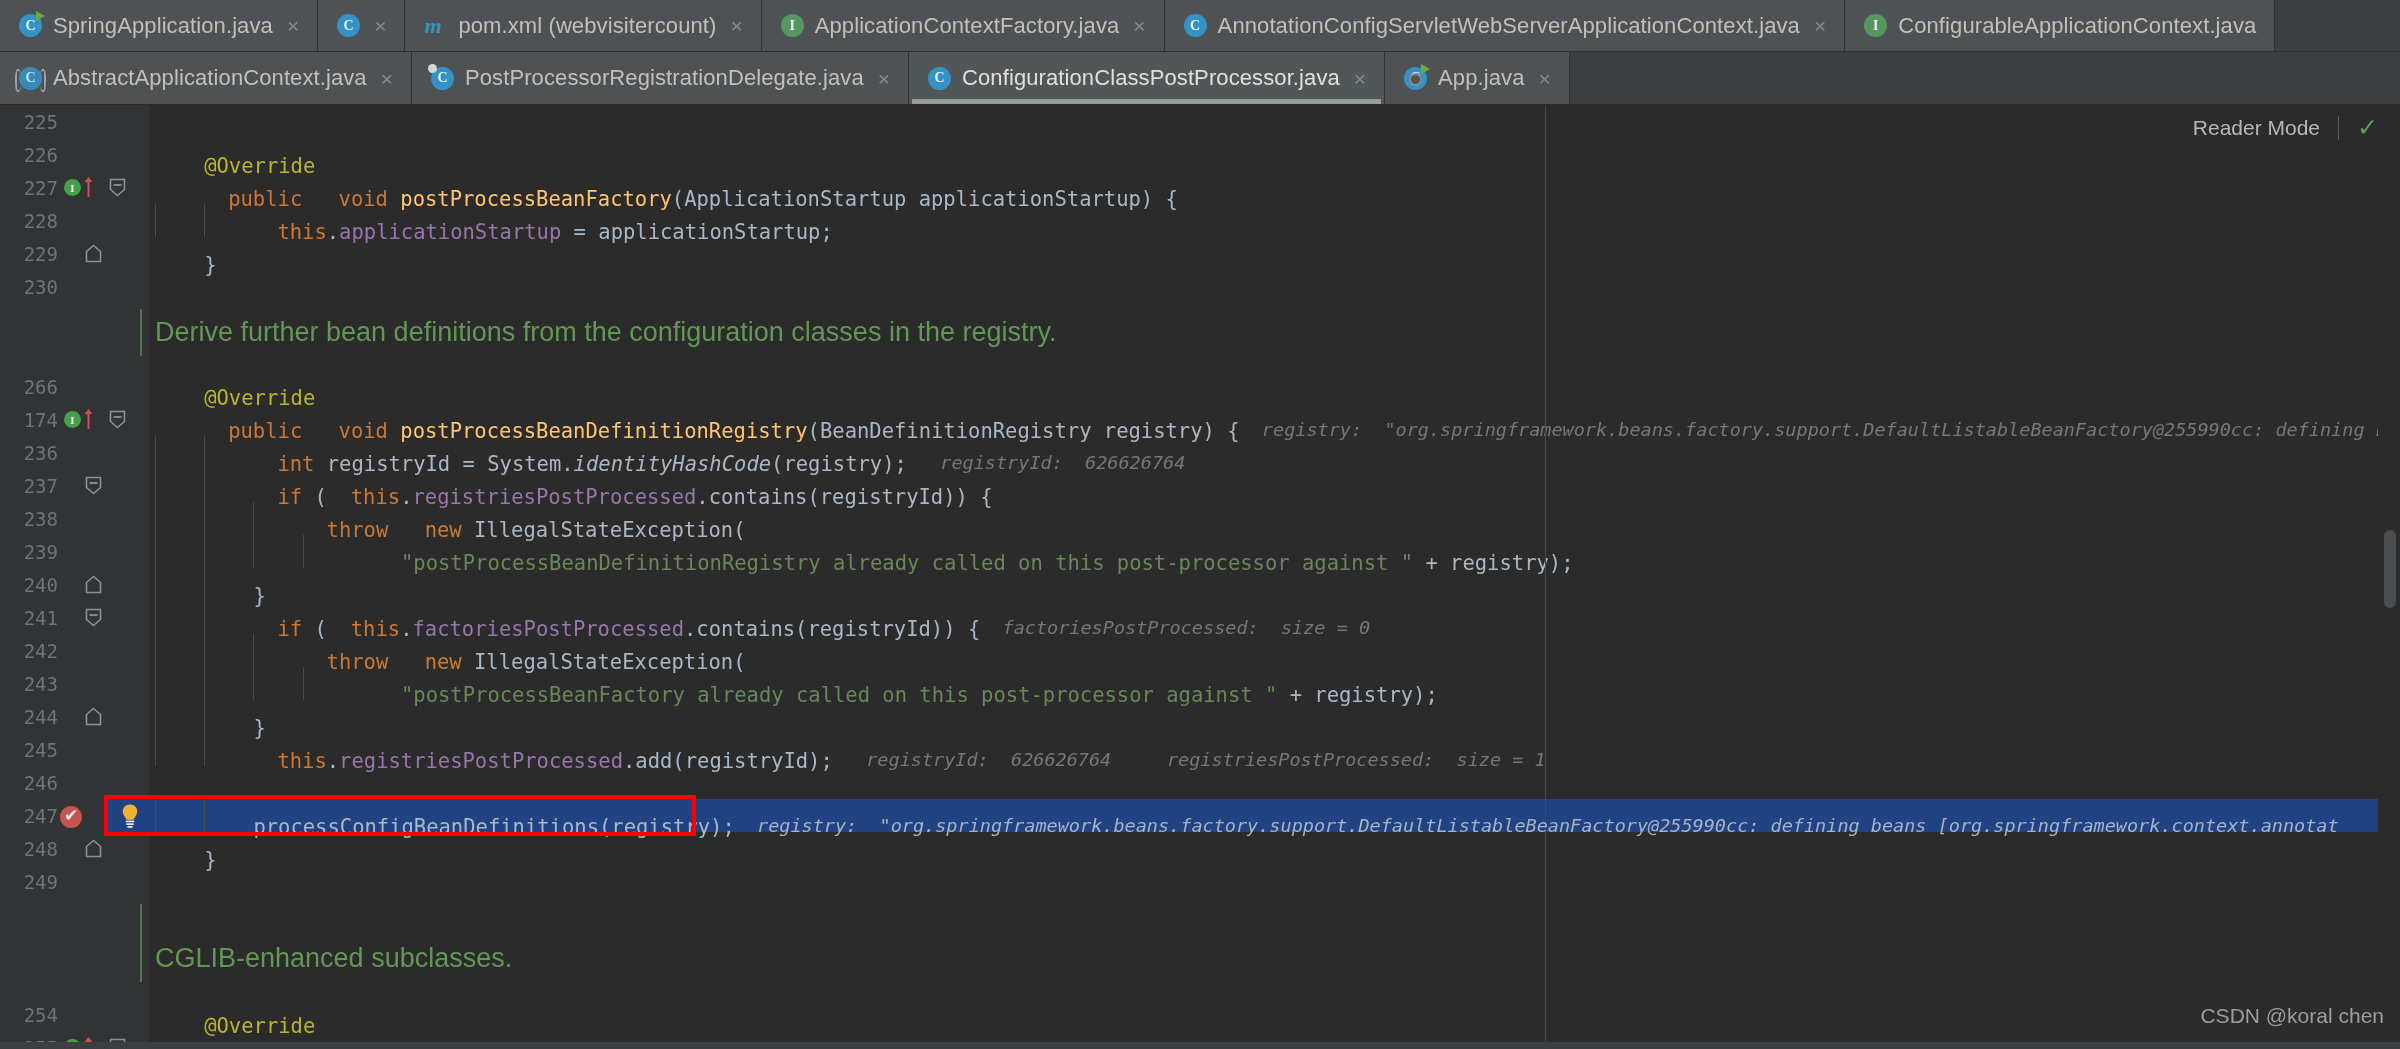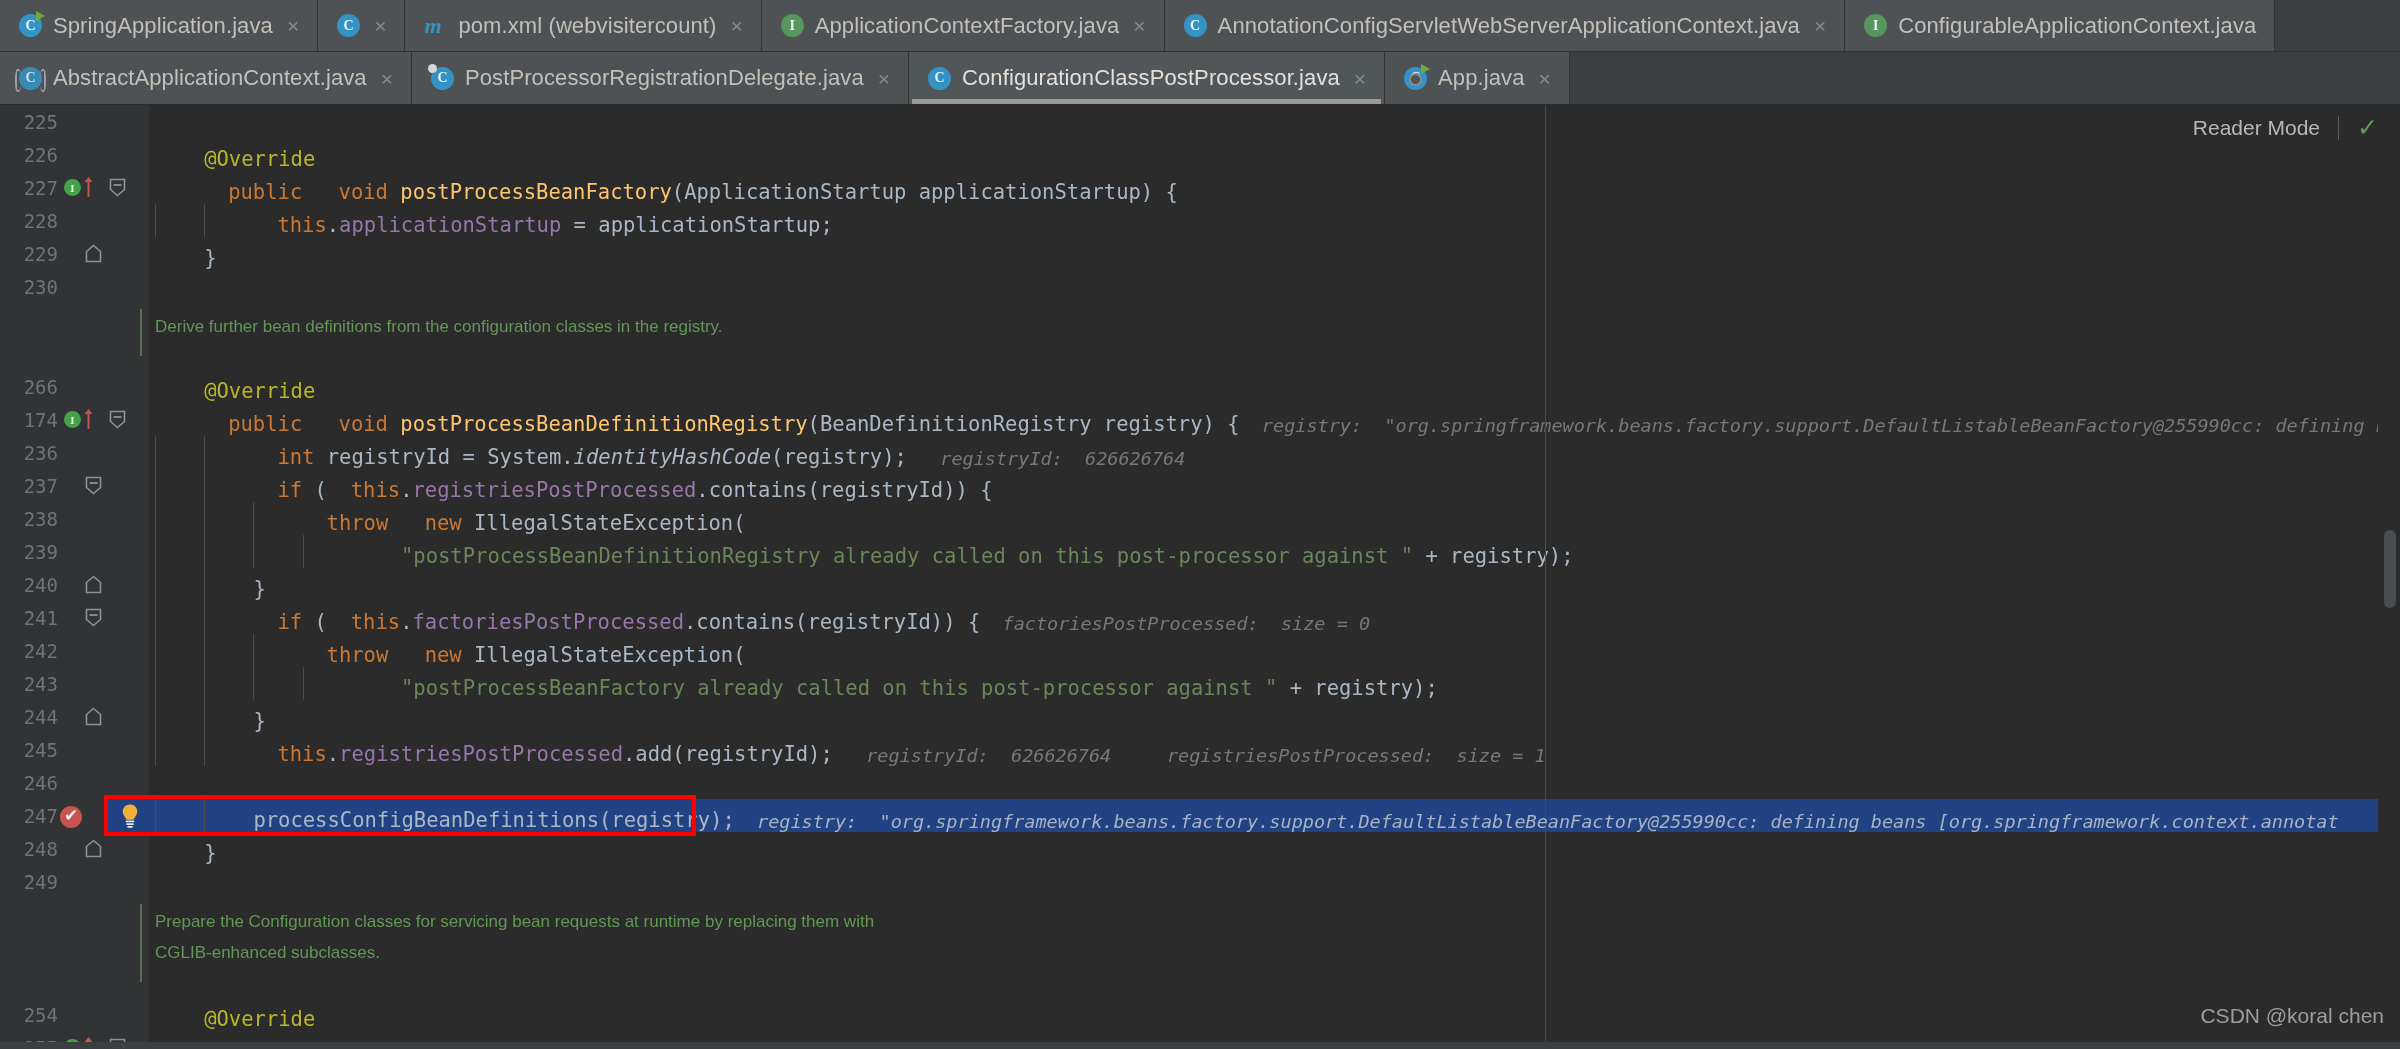--- a/index.html
+++ b/index.html
@@ -123,22 +123,22 @@
     white-space: pre;
   }
   .lnum {
     position: absolute; left: 0; width: 58px;
     text-align: right;
     color: #707477;
     font-family: "DejaVu Sans Mono", monospace;
     font-size: 19px;
   }
   .content {
-    position: absolute; left: 155px; top: 0; height: 33px;
-    display: flex; align-items: flex-end;
+    position: absolute; left: 155px; top: 16px; height: 33px;
+    display: flex; align-items: flex-start;
     white-space: pre;
   }
   .line.selected .selbg {
     position: absolute; left: 108px; right: 0; top: 0; height: 33px;
     background: #214283;
   }
   .line.selected .content { z-index: 2; }
 
   
   .fold {
@@ -196,21 +196,21 @@
     font-family: "DejaVu Sans Mono", monospace;
     font-size: 18.5px;
   }
   .line.selected .hint { color: #a8b3c4; }
 
   
   .doc {
     position: absolute; left: 155px;
     color: #629755;
     font-family: "Liberation Sans", sans-serif;
-    font-size: 17px;
+    font-size: 27px;
     white-space: pre;
   }
   .docbar {
     position: absolute; left: 140px; width: 2px;
     background: #5a6e52;
   }
 
   
   .redbox {
     position: absolute;
@@ -403,21 +403,20 @@
             <path d="M12 1.5c-4.4 0-7.3 3.2-7.3 7.1 0 3 1.9 4.9 2.9 6.3.5.7.7 1.3.7 1.9h7.4c0-.6.2-1.2.7-1.9 1-1.4 2.9-3.3 2.9-6.3 0-3.9-2.9-7.1-7.3-7.1z" fill="#f0b03c"></path>
             <rect x="7.6" y="17.6" width="8.8" height="1.7" rx=".8" fill="#e8e8e8"></rect>
             <rect x="8.2" y="20.3" width="7.6" height="1.7" rx=".8" fill="#e8e8e8"></rect>
             <rect x="9.2" y="23" width="5.6" height="1.7" rx=".8" fill="#e8e8e8"></rect>
           </svg></div><div class="iguide" style="left: 155px;"></div><div class="iguide" style="left: 204.2px;"></div><div class="content" style="left: 253.4px;"><span class="pln">processConfigBeanDefinitions(registry);</span><span class="hint">  registry:  "org.springframework.beans.factory.support.DefaultListableBeanFactory@255990cc: defining beans [org.springframework.context.annotat</span></div></div>
       <div class="line" style="position: absolute; top: 727px; left: 0px; right: 0px;"><div class="lnum">248</div><div class="fold"><svg width="19" height="19" viewBox="0 0 19 19">
             <path d="M9.5 1.5l7 6v10h-14v-10z" fill="none" stroke="#8e9295" stroke-width="1.6"></path>
           </svg></div><div class="content" style="left: 204.2px;"><span class="brc">}</span></div></div>
       <div class="line" style="position: absolute; top: 760px; left: 0px; right: 0px;"><div class="lnum">249</div><div class="content" style="left: 155px;"></div></div>
       <div class="docbar" style="top: 799px; height: 78px;"></div>
-      <div class="doc" style="top: 807px;">Prepare the Configuration classes for servicing bean requests at runtime by replacing them with</div>
       <div class="doc" style="top: 838px;">CGLIB-enhanced subclasses.</div>
       <div class="line" style="position: absolute; top: 893px; left: 0px; right: 0px;"><div class="lnum">254</div><div class="content" style="left: 204.2px;"><span class="ann">@Override</span></div></div>
       <div class="line" style="position: absolute; top: 926px; left: 0px; right: 0px;"><div class="lnum">255</div><div class="ovr">I</div><div class="ovr-arrow"><svg width="11" height="22" viewBox="0 0 11 22">
             <line x1="5.5" y1="21" x2="5.5" y2="5" stroke="#c75450" stroke-width="2"></line>
             <path d="M5.5 1l4 5h-8z" fill="#c75450"></path>
           </svg></div><div class="fold" style="left: 108px;"><svg width="19" height="19" viewBox="0 0 19 19">
             <path d="M2.5 1.5h14v10l-7 6-7-6z" fill="none" stroke="#8e9295" stroke-width="1.6"></path>
             <line x1="5.5" y1="7" x2="13.5" y2="7" stroke="#8e9295" stroke-width="1.8"></line>
           </svg></div><div class="content" style="left: 204.2px;"><span class="kw">public </span><span class="kw">void </span><span class="mth">postProcessBeanFactory</span><span class="brc">(</span><span class="typ">ConfigurableListableBeanFactory beanFactory</span><span class="brc">) {</span></div></div>
     </div>

